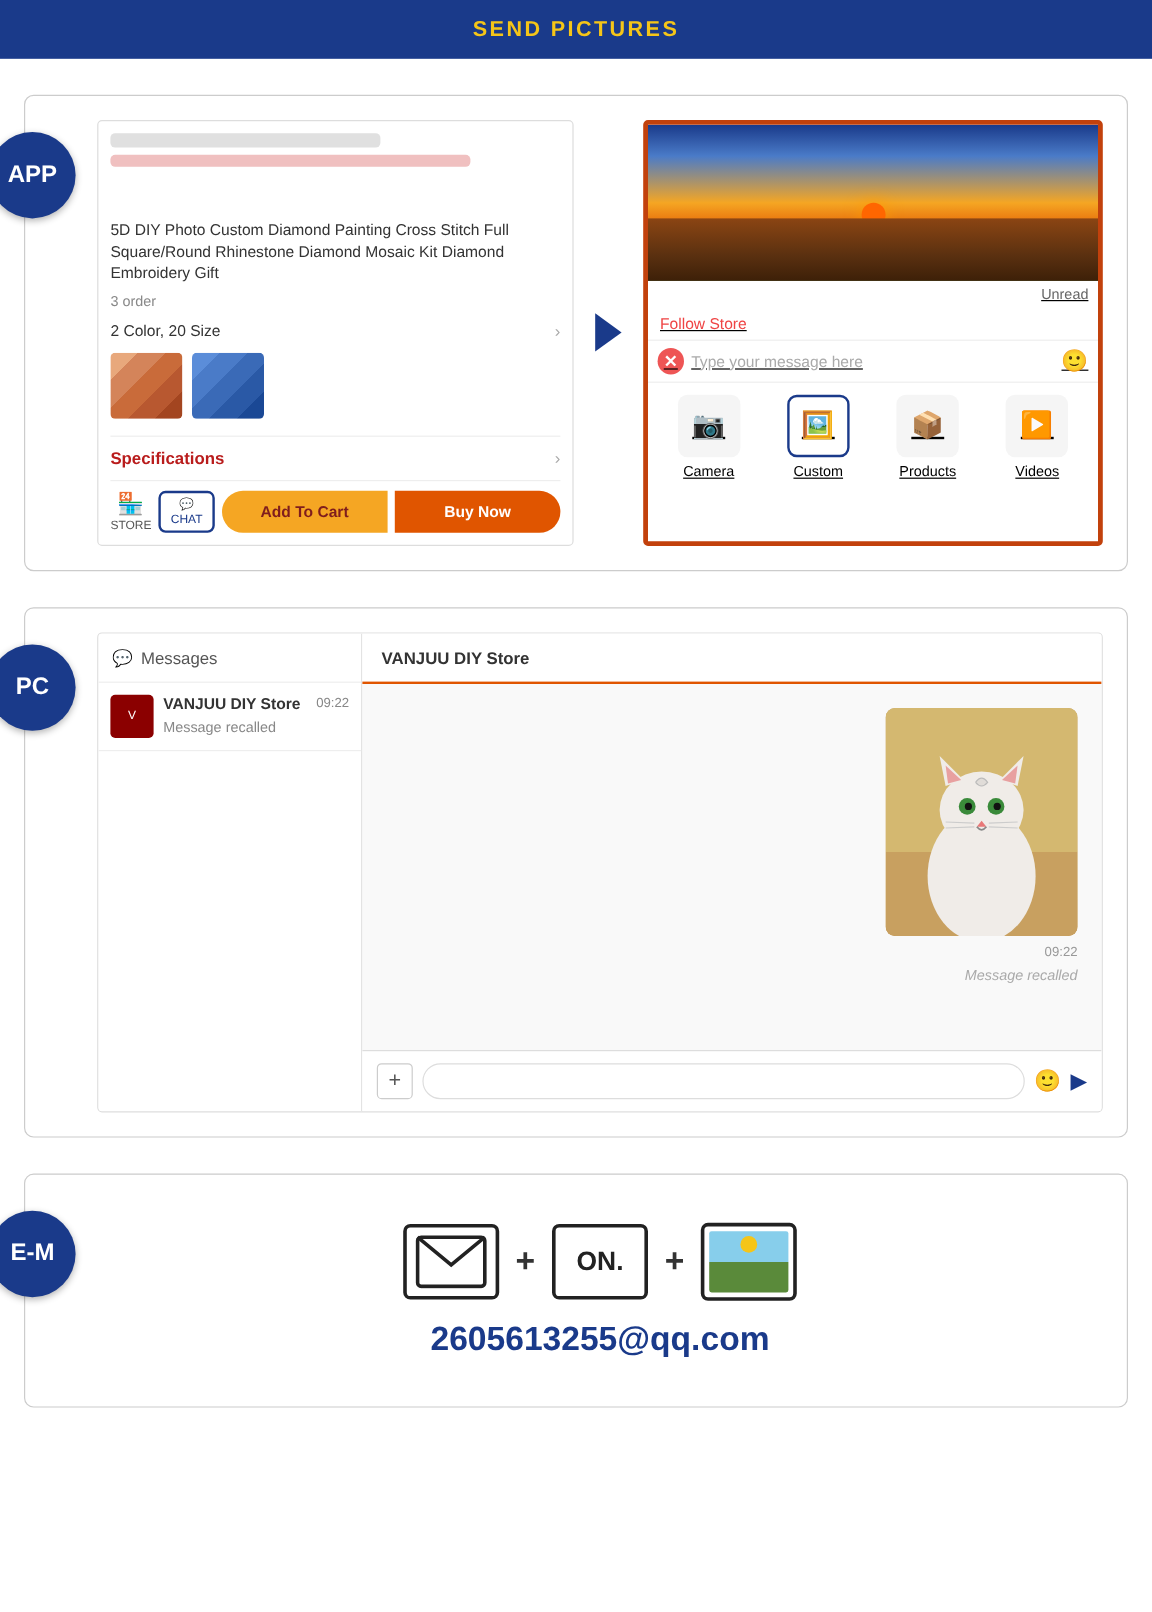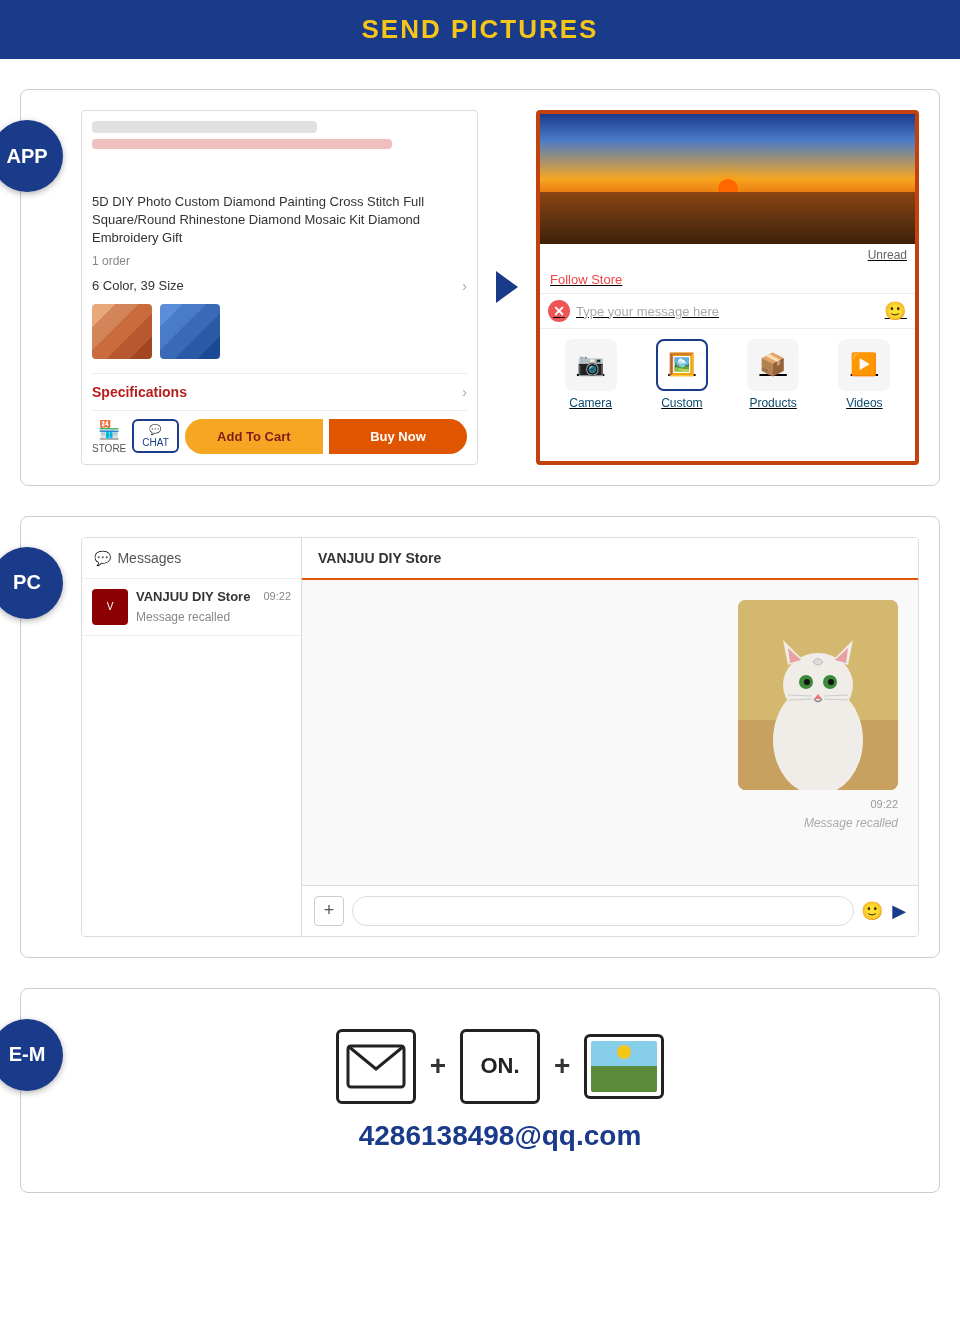--- a/index.html
+++ b/index.html
@@ -10,21 +10,21 @@
     }
 
     
     .header {
       background: #1a3a8a;
       text-align: center;
       padding: 14px 0;
     }
     .header-title {
       color: #f5c518;
-      font-size: 26px;
+      font-size: 18px;
       font-weight: bold;
       letter-spacing: 2px;
     }
 
     
     .section {
       position: relative;
       margin: 30px 20px;
       border: 1px solid #ccc;
       border-radius: 8px;
@@ -345,21 +345,21 @@
     }
 
     .media-icon-box.selected {
       border: 2px solid #1a3a8a;
       background: #fff;
       color: #1a3a8a;
     }
 
     .media-label {
       font-size: 12px;
-      color: #0c4a6e;
+      color: #000000;
       text-align: center;
     }
 
     
     .pc-content {
       display: flex;
       border: 1px solid #ddd;
       border-radius: 4px;
       overflow: hidden;
       min-height: 400px;
@@ -539,21 +539,21 @@
 
     .em-icons-row {
       display: flex;
       align-items: center;
       gap: 14px;
       margin-bottom: 16px;
     }
 
     .em-icon-box {
       width: 80px;
-      height: 75px;
+      height: 63px;
       border: 3px solid #222;
       border-radius: 6px;
       display: flex;
       align-items: center;
       justify-content: center;
     }
 
     .plus-sign {
       font-size: 28px;
       font-weight: bold;
@@ -613,24 +613,24 @@
 <div class="section">
   <div class="badge">APP</div>
 
   <div class="app-content">
 
     <div class="app-left">
       <div class="app-blurred-bar"></div>
       <div class="app-blurred-bar2"></div>
 
       <p class="product-title">5D DIY Photo Custom Diamond Painting Cross Stitch Full Square/Round Rhinestone Diamond Mosaic Kit Diamond Embroidery Gift</p>
-      <p class="order-text">1 order</p>
+      <p class="order-text">3 order</p>
 
       <div class="color-size-row">
-        <span class="color-size-label">6 Color, 39 Size</span>
+        <span class="color-size-label">2 Color, 20 Size</span>
         <span class="chevron">›</span>
       </div>
 
       <div class="thumbnails">
         <div class="thumb">
           <div class="thumb-img thumb1"></div>
         </div>
         <div class="thumb">
           <div class="thumb-img thumb2"></div>
         </div>
@@ -797,15 +797,15 @@
 
       <span class="plus-sign">+</span>
 
       <div class="image-icon-box">
         <div class="image-icon-inner">
           <div class="image-sun"></div>
         </div>
       </div>
     </div>
 
-    <div class="em-email">4286138498@qq.com</div>
+    <div class="em-email">2605613255@qq.com</div>
   </div>
 </div>
 
 </body></html>

